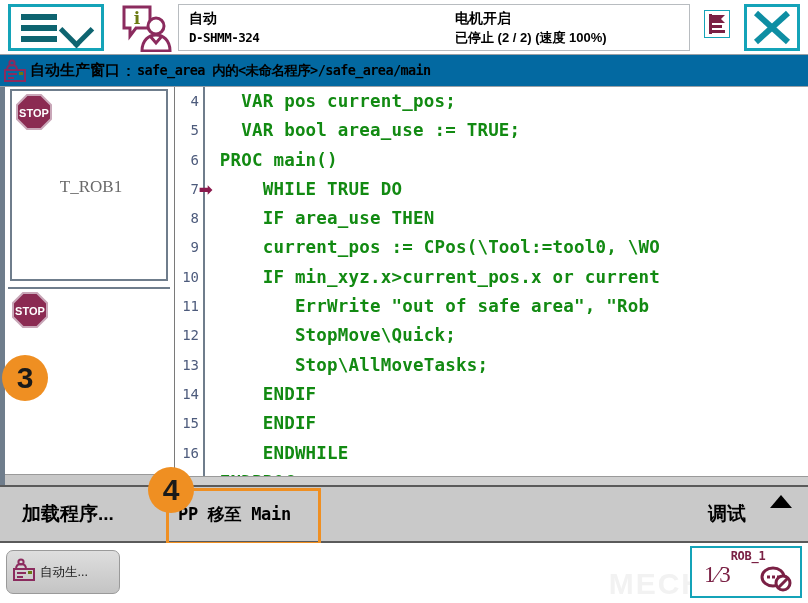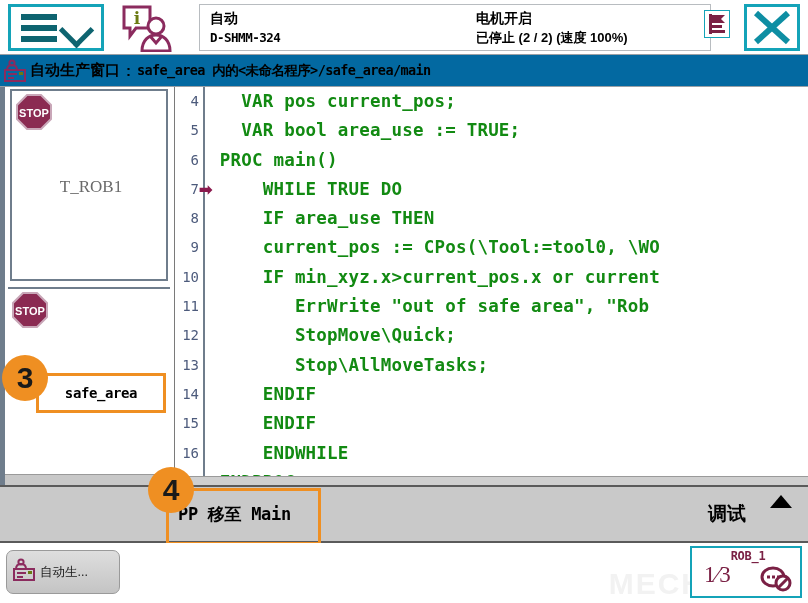--- a/index.html
+++ b/index.html
@@ -66,21 +66,20 @@
     width: 56px; height: 48px;
   }
 
   .status-panel {
     position: absolute;
     left: 178px; top: 4px;
     width: 512px; height: 47px;
     border: 1px solid #b8bcc0;
     background: #ffffff;
     box-sizing: border-box;
-    margin-left: 21px;
   }
   .st-col1 { position: absolute; left: 10px; top: 3px; }
   .st-col2 { position: absolute; left: 276px; top: 3px; }
   .st-line1 {
     font-size: 14px;
     font-weight: bold;
     color: #000000;
     line-height: 20px;
     white-space: nowrap;
   }
@@ -510,23 +509,20 @@
       <div class="task-label">T_ROB1</div>
     </div>
 
     <div class="task-card bottom">
       <span class="stop-icon">
         <svg width="36" height="36" viewBox="0 0 36 36">
           <polygon points="11,1 25,1 35,11 35,25 25,35 11,35 1,25 1,11" fill="#8b2b52" stroke="#c9a7b8" stroke-width="2"></polygon>
           <text x="18" y="23" font-family="Liberation Sans, sans-serif" font-size="11" font-weight="bold" fill="#ffffff" text-anchor="middle">STOP</text>
         </svg>
       </span>
-      <div class="task-name-box">
-        <span>safe_area</span>
-      </div>
     </div>
 
     <div class="panel-scroll"></div>
   </div>
 
   <div class="editor">
     <div class="gutter"></div>
     <div class="code-lines" id="code-lines">
         <div class="crow">
           <span class="lnum">4</span>
@@ -584,20 +580,21 @@
         <div class="crow">
           <span class="lnum">17</span>
           <span class="ctext"> ENDPROC</span>
         </div>
       </div>
     <div class="editor-hscroll"></div>
   </div>
 </div>
 
 <div class="actionbar">
+  <div class="act act-load">加载程序...</div>
   <div class="act act-pp">
     <span class="pp-txt">PP 移至 Main</span>
   </div>
   <div class="act act-debug">调试</div>
   <div class="act-caret"></div>
 </div>
 <div class="pp-highlight"></div>
 
 <div class="taskbar">
   <div class="watermark">MECH MIND</div>

